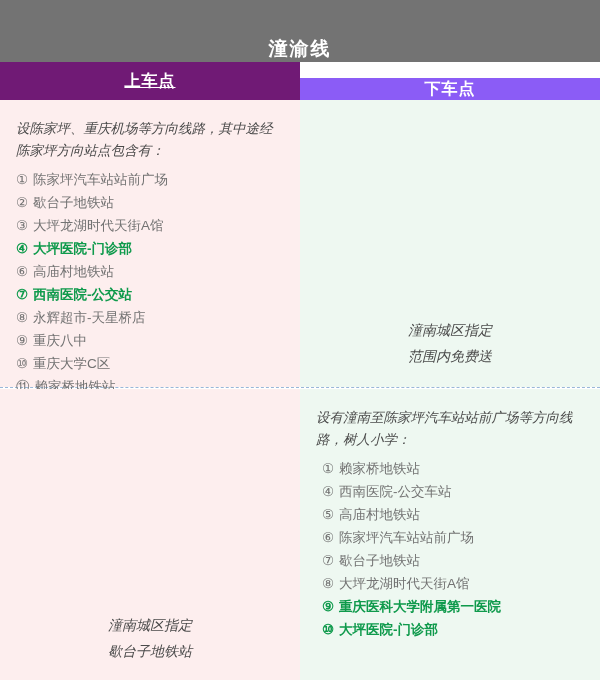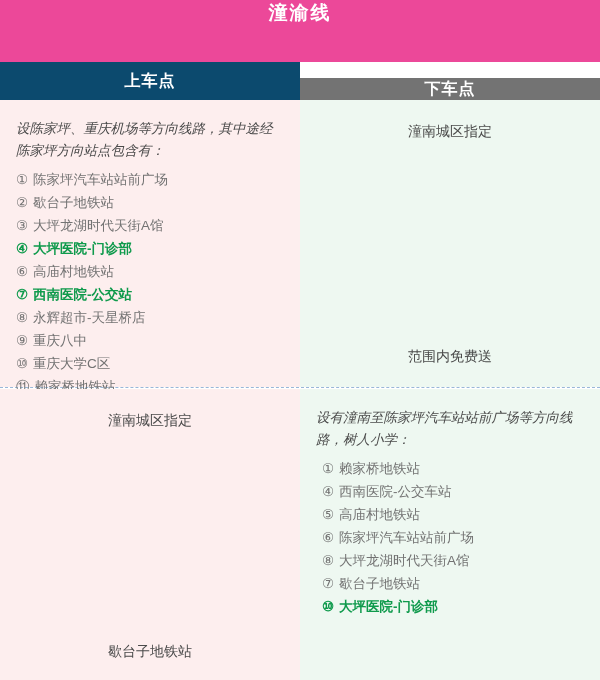--- a/index.html
+++ b/index.html
@@ -14,48 +14,49 @@
     overflow: hidden;
   }
   .page {
     width: 600px;
     height: 680px;
     position: relative;
     box-sizing: border-box;
   }
   .title-bar {
     height: 62px;
-    background: #ec4899;
+    background: #737373;
     color: #ffffff;
     display: flex;
-    align-items: flex-start;
+    align-items: flex-end;
     justify-content: center;
     font-size: 19px;
     font-weight: bold;
     letter-spacing: 2px;
   }
   .header-row {
     display: flex;
     height: 38px;
   }
   .header-cell {
     flex: 1 1 50%;
     display: flex;
     align-items: center;
     justify-content: center;
     color: #ffffff;
     font-size: 16px;
     font-weight: bold;
     letter-spacing: 1px;
   }
   .header-pickup {
-    background: #0c4a6e;
+    background: #701a75;
+    text-decoration: underline;
   }
   .header-dropoff {
-    background: #737373;
+    background: #8b5cf6;
     margin-top: 16px;
   }
   .body-row {
     display: flex;
     align-items: stretch;
   }
   .cell {
     flex: 1 1 50%;
     box-sizing: border-box;
     padding: 18px 16px;
@@ -101,22 +102,23 @@
   }
   .stop-item.hl {
     color: #0f9a4c;
     font-weight: bold;
   }
   .centered-note {
     height: 100%;
     display: flex;
     flex-direction: column;
     align-items: center;
-    justify-content: space-between;
+    justify-content: flex-end;
     font-size: 14px;
+    font-style: italic;
     color: #4a4a4a;
     line-height: 26px;
   }
   .note-line {
     display: block;
   }
   .right-list-wrap {
     padding-left: 6px;
   }
 </style>
@@ -172,21 +174,22 @@
       </div>
     </div>
     <div class="cell cell-green">
       <div class="intro">设有潼南至陈家坪汽车站站前广场等方向线路，树人小学：</div>
       <div class="right-list-wrap">
         <ul class="stop-list" id="bottom-dropoff-list">
             <li class="stop-item"><span class="num">①</span><span>赖家桥地铁站</span></li>
             <li class="stop-item"><span class="num">④</span><span>西南医院-公交车站</span></li>
             <li class="stop-item"><span class="num">⑤</span><span>高庙村地铁站</span></li>
             <li class="stop-item"><span class="num">⑥</span><span>陈家坪汽车站站前广场</span></li>
+            <li class="stop-item"><span class="num">⑦</span><span>歇台子地铁站</span></li>
             <li class="stop-item"><span class="num">⑧</span><span>大坪龙湖时代天街A馆</span></li>
-            <li class="stop-item"><span class="num">⑦</span><span>歇台子地铁站</span></li>
+            <li class="stop-item hl"><span class="num">⑨</span><span>重庆医科大学附属第一医院</span></li>
             <li class="stop-item hl"><span class="num">⑩</span><span>大坪医院-门诊部</span></li>
           </ul>
       </div>
     </div>
   </div>
 
 </div>
 
 </body></html>

